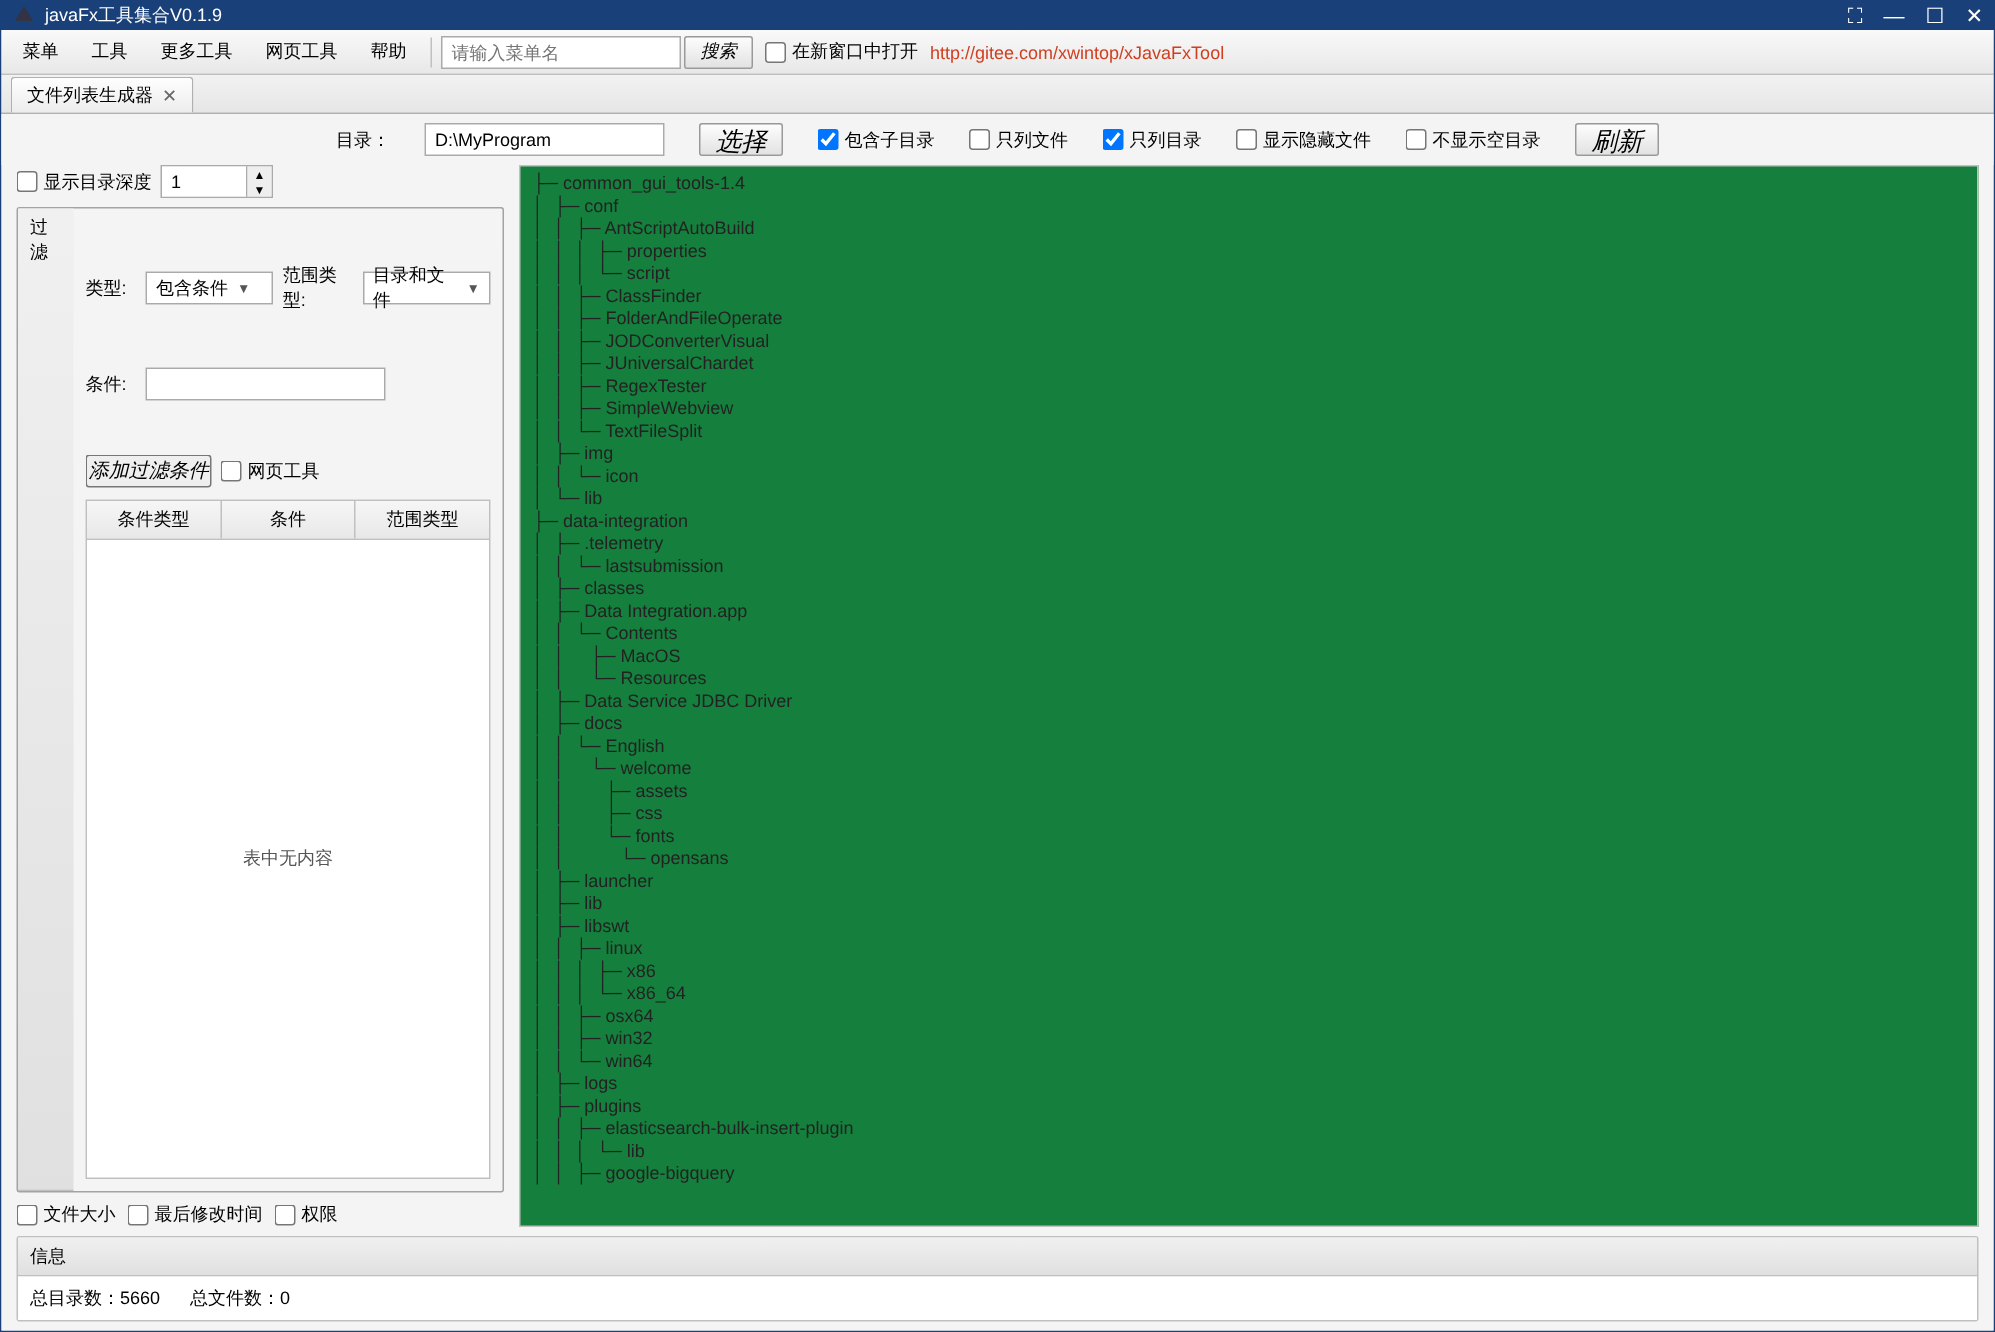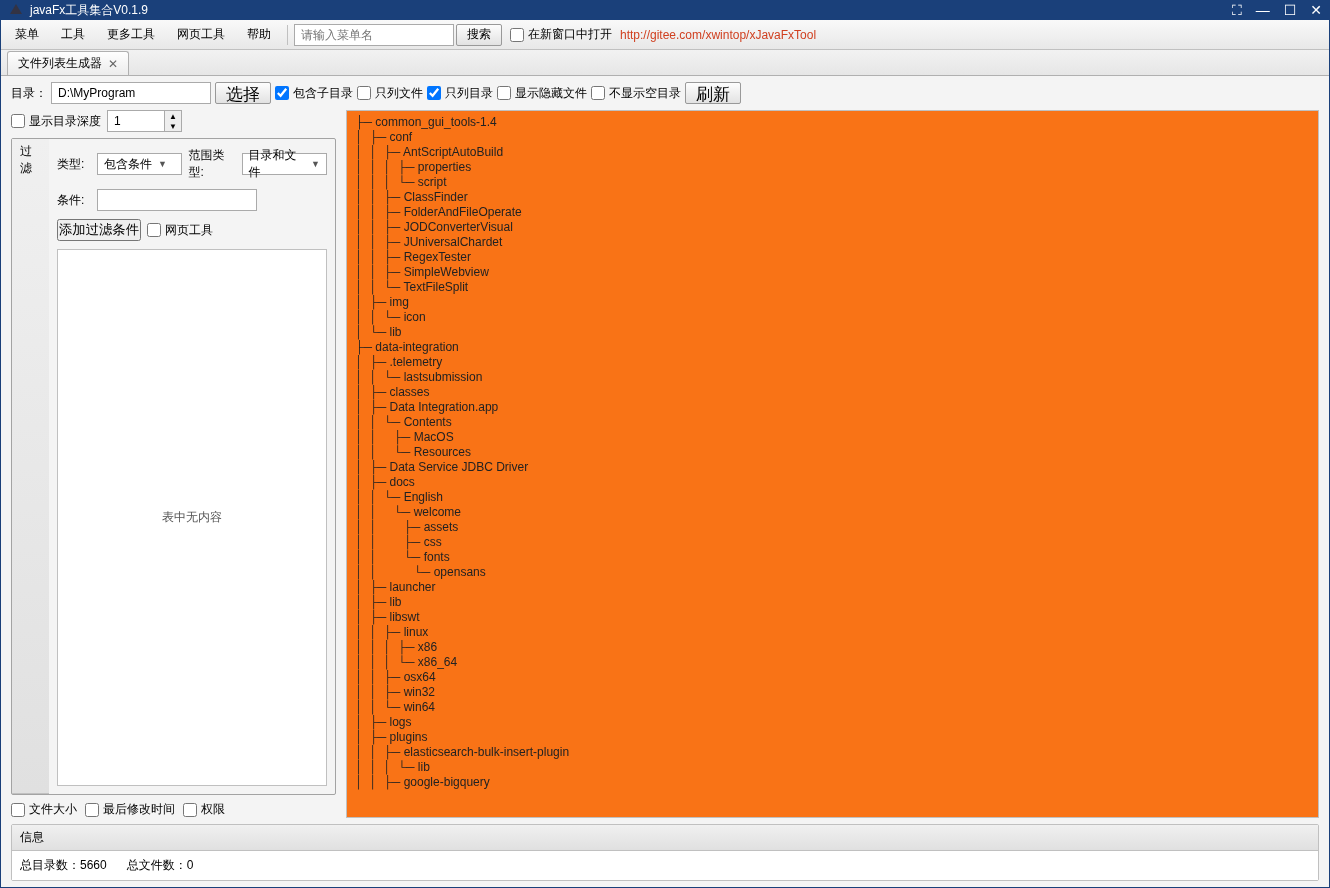--- a/index.html
+++ b/index.html
@@ -15,52 +15,52 @@
 .menubar .mitem { padding: 4px 10px; cursor: pointer; }
 .menubar .sep { width: 1px; height: 20px; background: #c0c0c0; margin: 0 4px; }
 .menubar input.search { width: 160px; height: 22px; border: 1px solid #aaa; padding: 0 6px; font-size: 12px; }
 .menubar button { height: 22px; padding: 0 10px; background: linear-gradient(#fdfdfd,#e2e2e2); border: 1px solid #999; border-radius: 2px; cursor: pointer; font-size: 12px; }
 .menubar .chk { display: flex; align-items: center; gap: 4px; margin: 0 6px; }
 .menubar a { color: #d04020; text-decoration: none; }
 .tabbar { height: 26px; display: flex; align-items: flex-end; background: linear-gradient(#f2f2f2,#e6e6e6); border-bottom: 1px solid #b0b0b0; padding-left: 6px; }
 .tab { height: 24px; display: flex; align-items: center; padding: 0 10px; background: linear-gradient(#fefefe,#ececec); border: 1px solid #b0b0b0; border-bottom: none; border-radius: 3px 3px 0 0; font-size: 12px; }
 .tab .close { margin-left: 6px; color: #666; cursor: pointer; }
 .content { flex: 1; background: #f4f4f4; display: flex; flex-direction: column; }
-.topbar { height: 34px; display: flex; align-items: center; gap: 4px; background: #f4f4f4; padding: 0 10px; }
+.topbar { height: 34px; display: flex; align-items: center; justify-content: center; gap: 23px; background: #f4f4f4; padding: 0 10px; }
 .topbar label { }
 .topbar input[type=text] { width: 160px; height: 22px; border: 1px solid #aaa; padding: 0 6px; font-size: 12px; }
 .topbar button { height: 22px; padding: 0 10px; background: linear-gradient(#fdfdfd,#e2e2e2); border: 1px solid #999; border-radius: 2px; cursor: pointer; font-size: 17px; }
 .chk { display: flex; align-items: center; gap: 4px; }
 .chk input { width: 14px; height: 14px; }
 .midrow { flex: 1; display: flex; padding: 0 10px 6px 10px; gap: 10px; overflow: hidden; }
 .leftpanel { width: 325px; display: flex; flex-direction: column; gap: 6px; }
 .depthrow { display: flex; align-items: center; gap: 6px; }
 .spinner { display: flex; align-items: center; border: 1px solid #aaa; height: 22px; }
 .spinner input { width: 56px; height: 20px; border: none; padding: 0 6px; font-size: 12px; }
 .spinner .arrows { display: flex; flex-direction: column; border-left: 1px solid #aaa; }
 .spinner .arrows span { width: 16px; height: 10px; display: flex; align-items: center; justify-content: center; font-size: 8px; background: #eee; cursor: pointer; }
 .groupbox { flex: 1; border: 1px solid #a3a3a3; border-radius: 2px; display: flex; flex-direction: row; background: #f4f4f4; }
 .grouphdr { background: linear-gradient(#f0f0f0,#e0e0e0); padding: 4px 8px; border-bottom: 1px solid #c0c0c0; }
 .groupbody { padding: 8px; display: flex; flex-direction: column; gap: 8px; flex: 1; }
-.frow { display: flex; align-items: center; gap: 6px; }
+.frow { display: flex; align-items: center; gap: 6px; margin-top: 28px; }
 .frow label { min-width: 34px; }
 .combo { height: 22px; border: 1px solid #aaa; background: #fff; display: flex; align-items: center; padding: 0 6px; gap: 6px; cursor: pointer; }
 .combo .arr { font-size: 9px; color: #555; }
 .txtfield { height: 22px; border: 1px solid #aaa; padding: 0 6px; font-size: 12px; width: 160px; }
 .table { flex: 1; border: 1px solid #c0c0c0; background: #fff; display: flex; flex-direction: column; }
 .thead { display: flex; background: linear-gradient(#f6f6f6,#e8e8e8); border-bottom: 1px solid #c0c0c0; }
 .thead .th { flex: 1; padding: 4px; text-align: center; border-right: 1px solid #c0c0c0; }
 .thead .th:last-child { border-right: none; }
 .tbody { flex: 1; display: flex; align-items: center; justify-content: center; color: #555; }
 .bottomchk { display: flex; gap: 8px; }
-.tree { flex: 1; border: 1px solid #c0c0c0; background: #f97316; overflow-y: scroll; padding: 4px 8px; font-family: "Microsoft YaHei", Arial, sans-serif; font-size: 12px; line-height: 15px; white-space: pre; color: #222; }
+.tree { flex: 1; border: 1px solid #c0c0c0; background: #15803d; overflow-y: scroll; padding: 4px 8px; font-family: "Microsoft YaHei", Arial, sans-serif; font-size: 12px; line-height: 15px; white-space: pre; color: #222; }
 .infobar { border: 1px solid #c0c0c0; margin: 0 10px 6px 10px; border-radius: 2px; }
 .infohdr { background: linear-gradient(#f0f0f0,#e0e0e0); padding: 4px 8px; border-bottom: 1px solid #c0c0c0; }
 .infobody { padding: 6px 8px; display: flex; gap: 20px; background: #fff; }
-button { font-family: inherit; }
+button { font-family: inherit; font-style: italic; }
 </style>
 </head>
 <body>
 
 <div class="window">
   <div class="titlebar">
     <svg class="icon" viewBox="0 0 16 16">
         <path fill="#334" d="M2 12 L8 2 L14 12 Z"></path>
       </svg>
     <span class="title">javaFx工具集合V0.1.9</span>
@@ -159,20 +159,25 @@
                 <input class="txtfield" type="text" style="">
               </div>
               <div class="frow">
                 <button>添加过滤条件</button>
                 <label class="chk">
                     <input type="checkbox" style="">
                     <span>网页工具</span>
                   </label>
               </div>
               <div class="table">
+                <div class="thead">
+                  <div class="th">条件类型</div>
+                  <div class="th">条件</div>
+                  <div class="th">范围类型</div>
+                </div>
                 <div class="tbody">表中无内容</div>
               </div>
             </div>
           </div>
 
           <div class="bottomchk">
             <label class="chk">
                 <input type="checkbox" style="">
                 <span>文件大小</span>
               </label>

